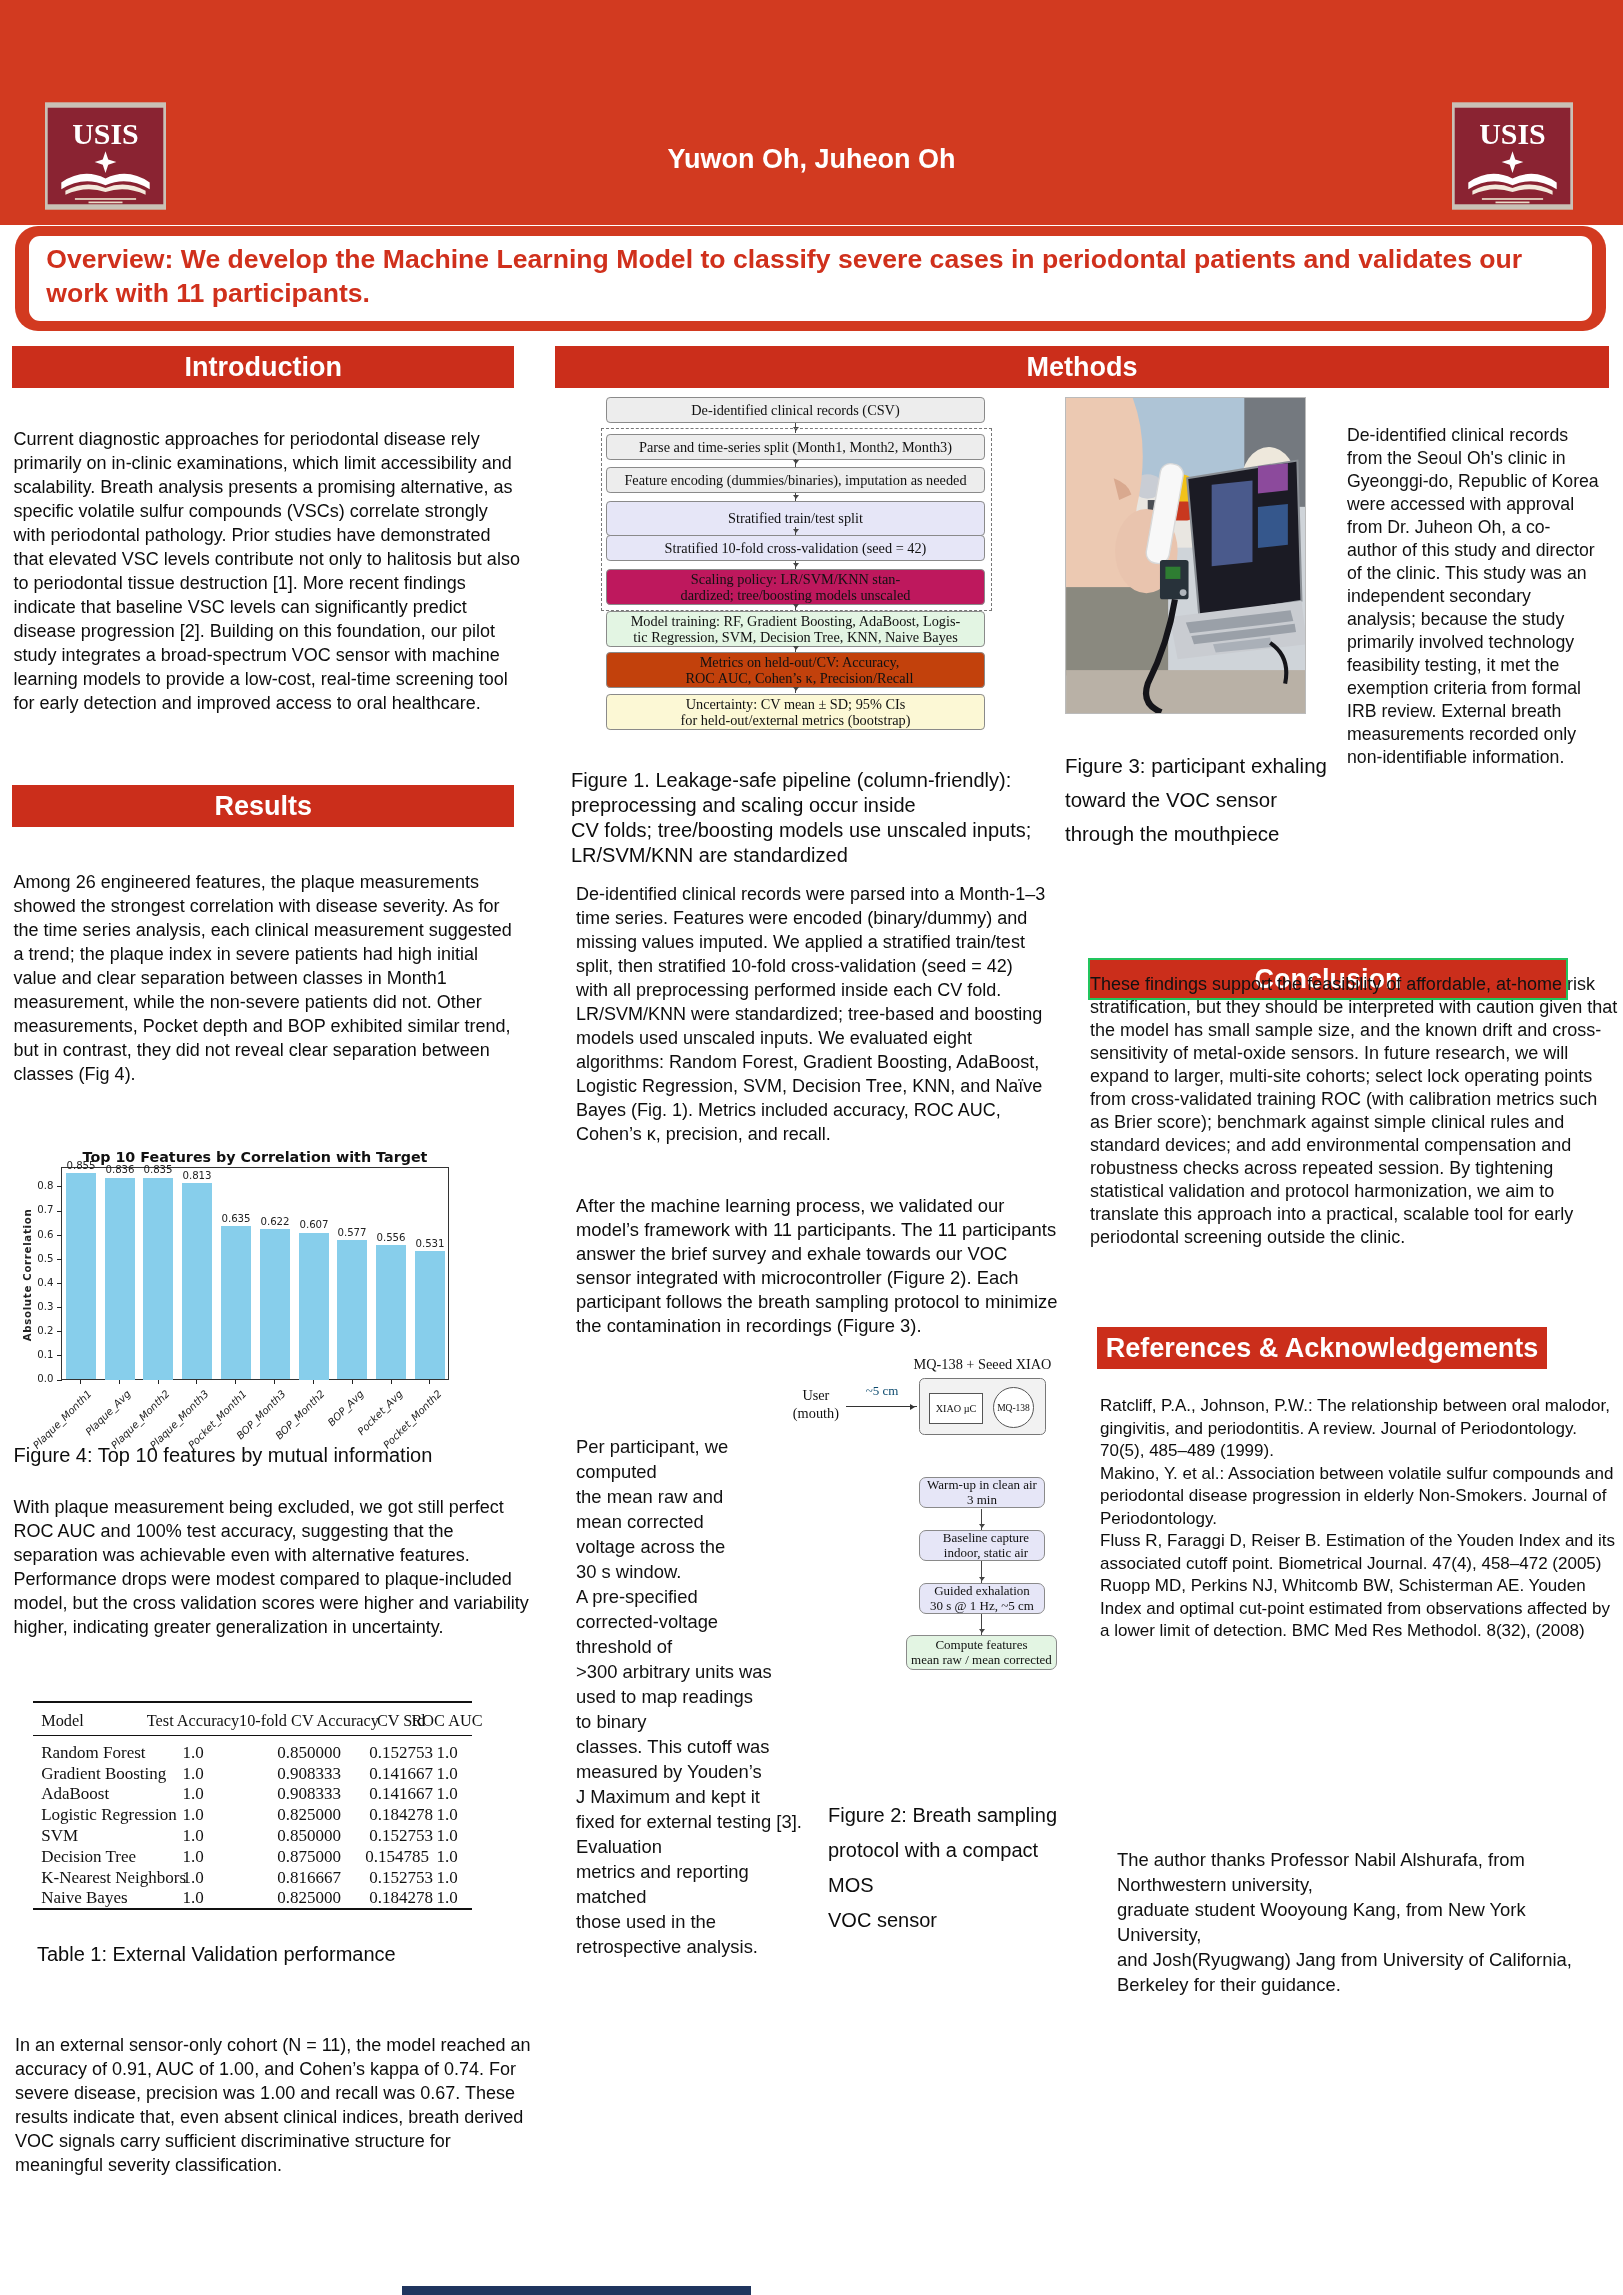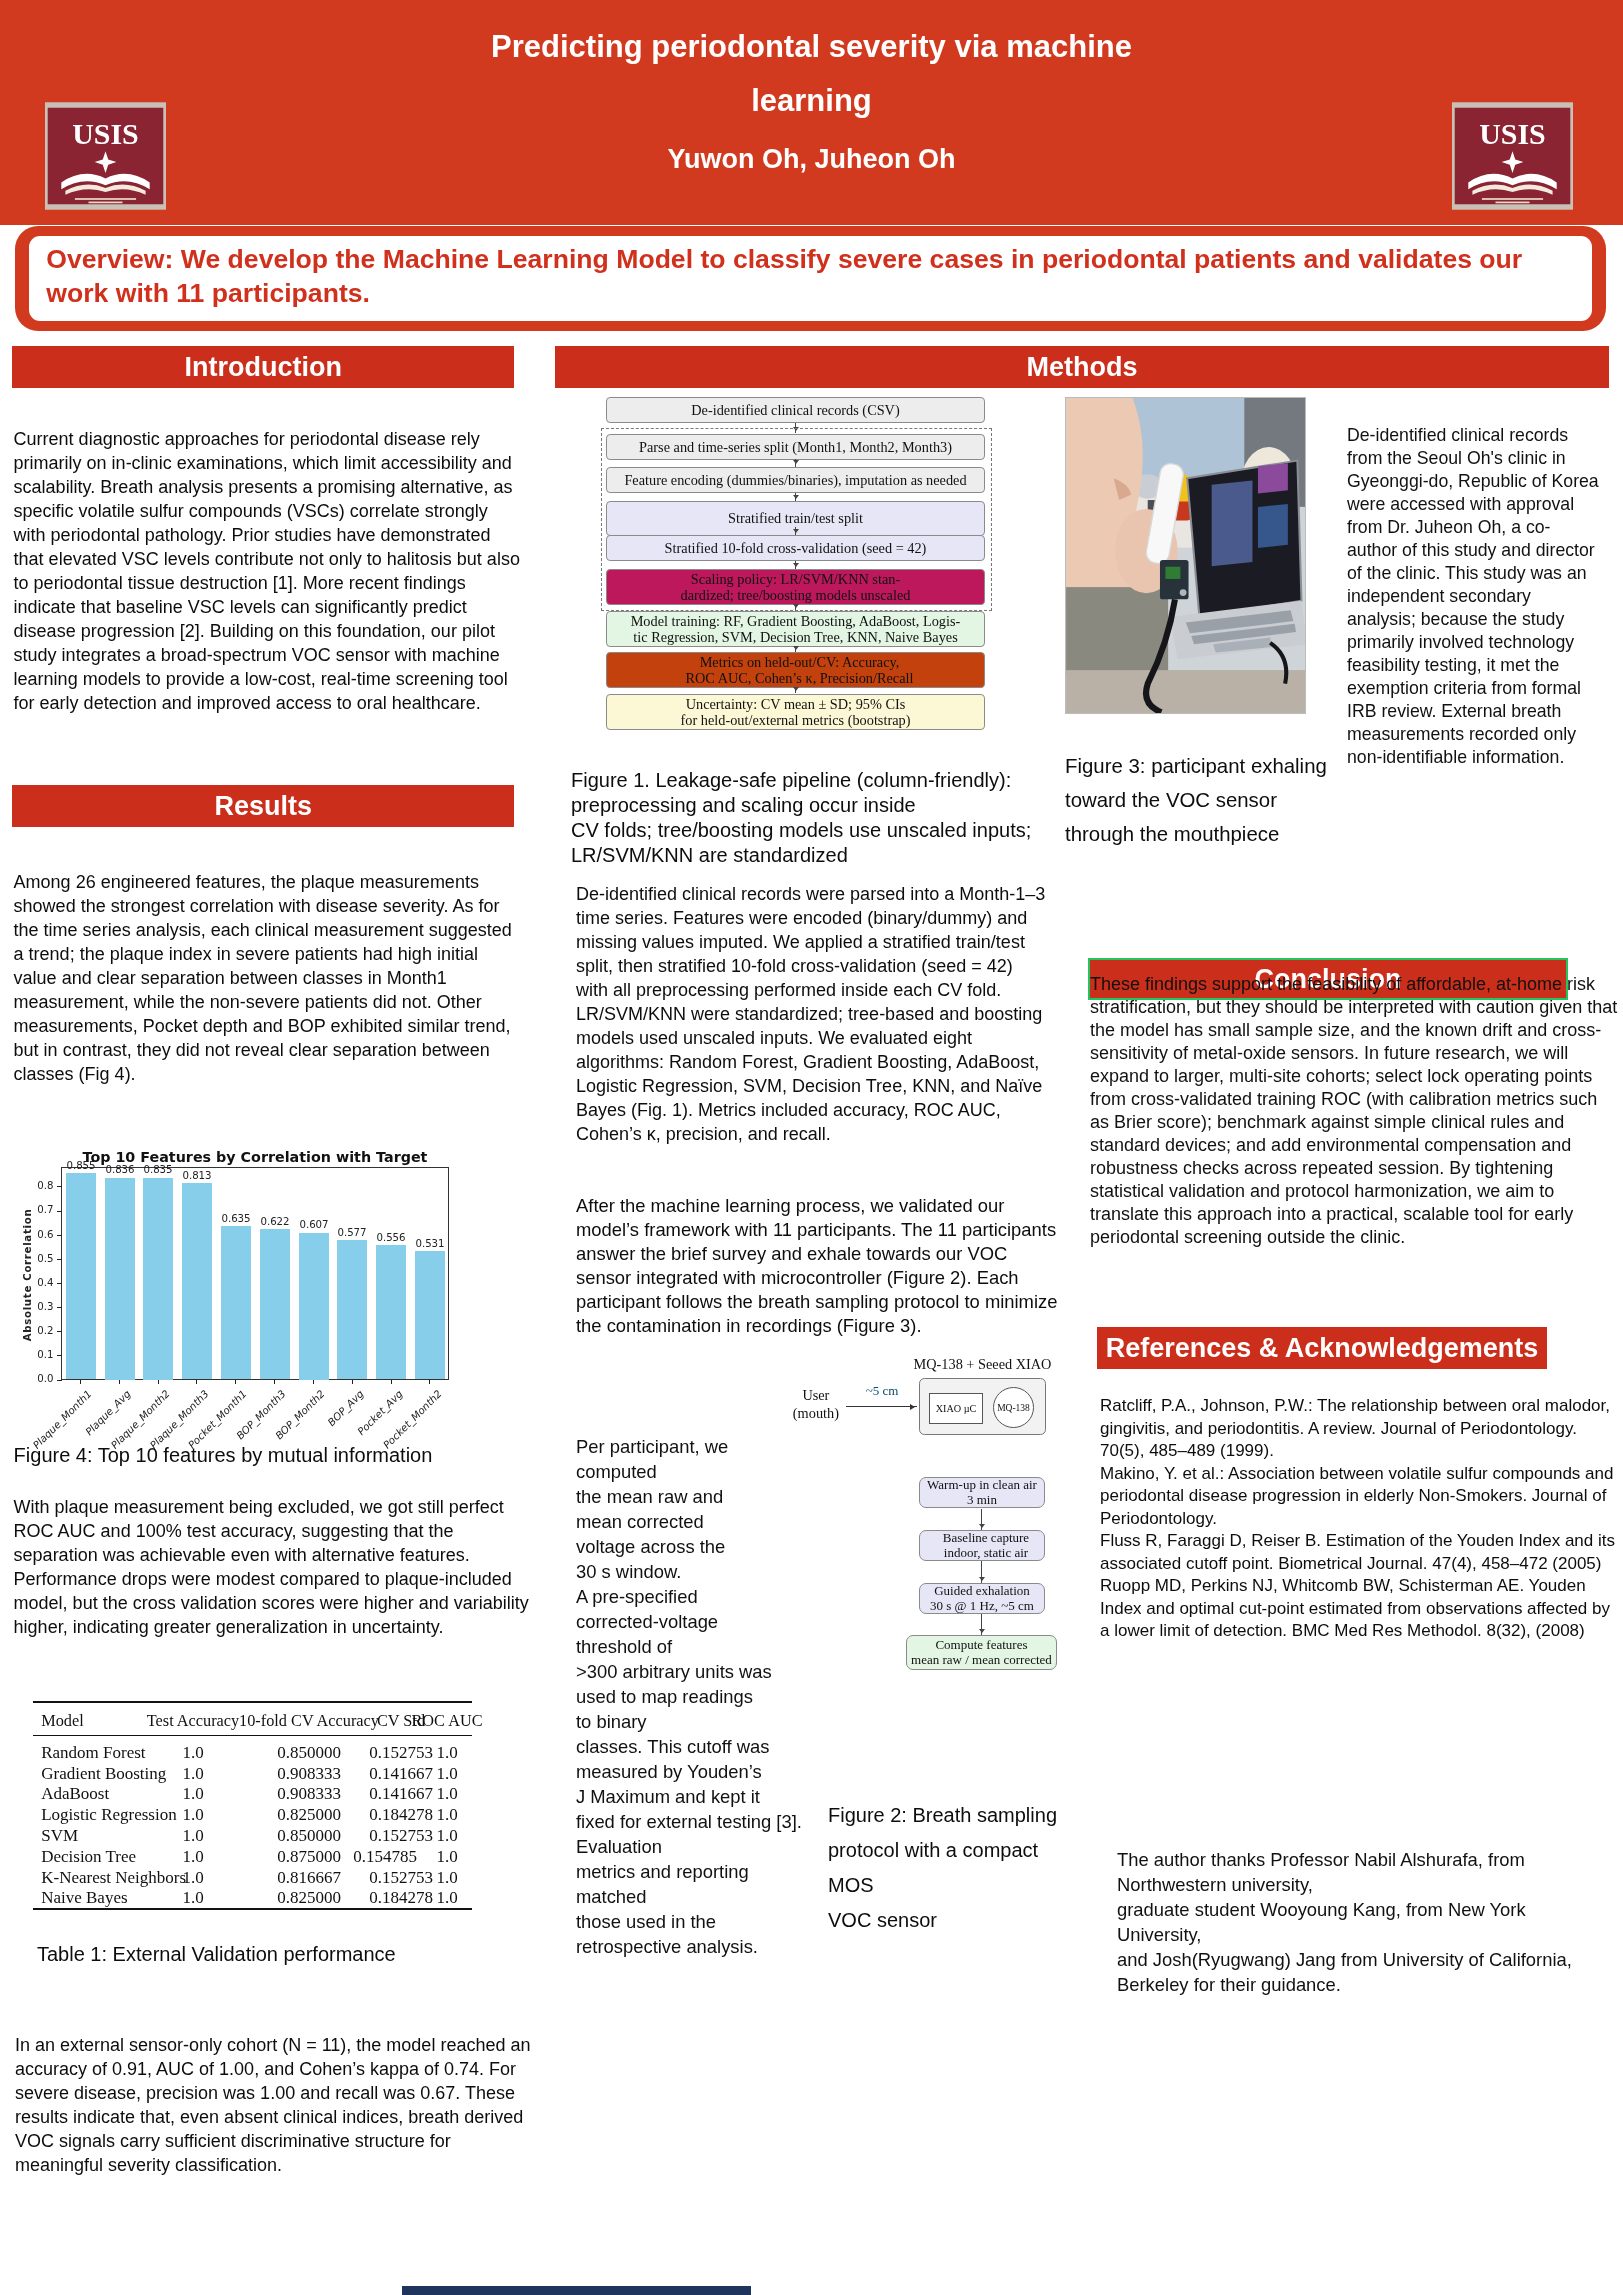--- a/index.html
+++ b/index.html
@@ -114,22 +114,20 @@
       <path d="M30,130 Q60,114 89,126 Q118,114 148,130 L148,136 Q118,122 89,132 Q60,122 30,136 Z" fill="#f3e9dc"></path>
       <rect x="44" y="141" width="90" height="2.5" fill="#e8dcc9"></rect>
       <rect x="64" y="146" width="50" height="2.5" fill="#e8dcc9"></rect>
     </g>
   </defs>
 </svg>
 
 <div id="poster">
 
   <div class="abs" id="top-banner">
-    <div class="abs h-title prelines">Predicting periodontal severity via machine
-learning</div>
     <div class="abs h-authors">Yuwon Oh, Juheon Oh</div>
     <div class="abs logo" id="logo-left">
       <svg width="121" height="108" viewBox="0 0 178 158">
           <use href="#usis"></use>
         </svg>
     </div>
     <div class="abs logo" id="logo-right">
       <svg width="121" height="108" viewBox="0 0 178 158">
           <use href="#usis"></use>
         </svg>
@@ -380,21 +378,21 @@
           <div class="t-cell" style="left: 8.2px;">SVM</div>
           <div class="t-cell" style="left: 160px; transform: translateX(-50%);">1.0</div>
           <div class="t-cell" style="left: 276px; transform: translateX(-50%);">0.850000</div>
           <div class="t-cell" style="left: 368px; transform: translateX(-50%);">0.152753</div>
           <div class="t-cell" style="left: 414px; transform: translateX(-50%);">1.0</div>
         </div>
         <div class="t-row" style="top: 145px;">
           <div class="t-cell" style="left: 8.2px;">Decision Tree</div>
           <div class="t-cell" style="left: 160px; transform: translateX(-50%);">1.0</div>
           <div class="t-cell" style="left: 276px; transform: translateX(-50%);">0.875000</div>
-          <div class="t-cell" style="left: 352px; transform: translateX(-50%); text-align: center;">0.154785</div>
+          <div class="t-cell" style="left: 364px; transform: translateX(-50%); text-align: center;">0.154785</div>
           <div class="t-cell" style="left: 414px; transform: translateX(-50%);">1.0</div>
         </div>
         <div class="t-row" style="top: 166px;">
           <div class="t-cell" style="left: 8.2px;">K-Nearest Neighbors</div>
           <div class="t-cell" style="left: 160px; transform: translateX(-50%);">1.0</div>
           <div class="t-cell" style="left: 276px; transform: translateX(-50%);">0.816667</div>
           <div class="t-cell" style="left: 368px; transform: translateX(-50%);">0.152753</div>
           <div class="t-cell" style="left: 414px; transform: translateX(-50%);">1.0</div>
         </div>
         <div class="t-row" style="top: 186px;">

